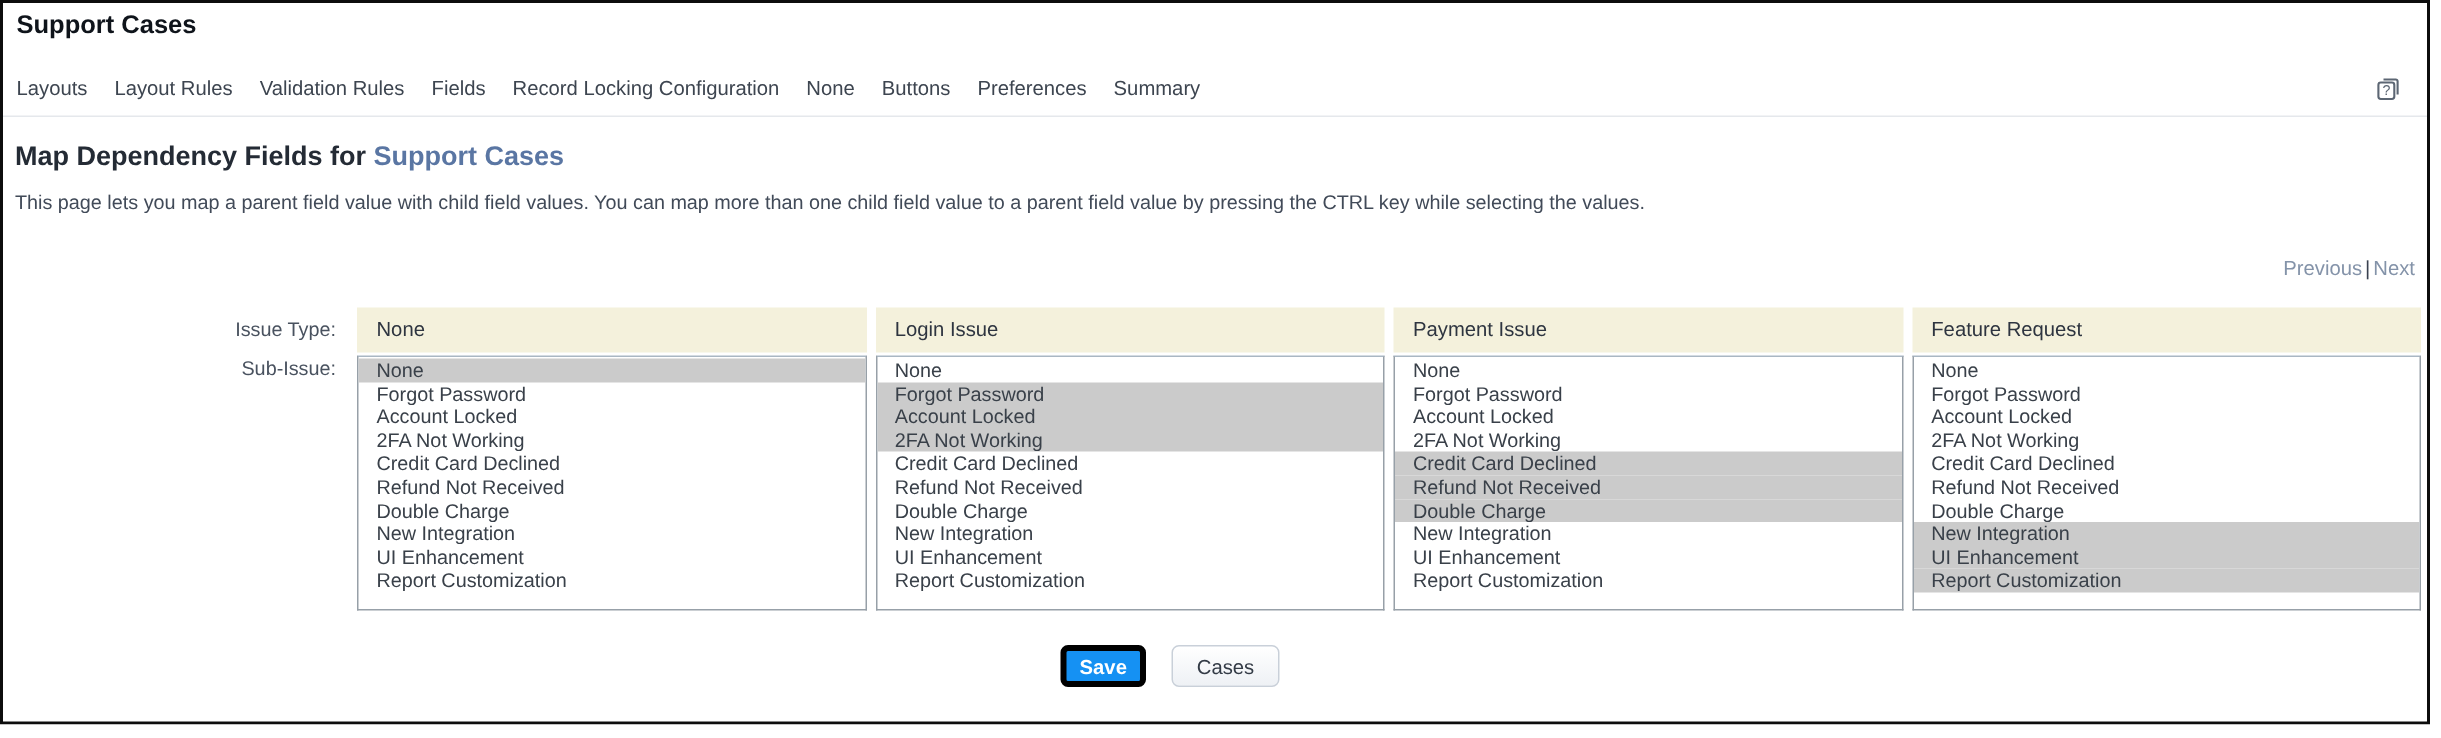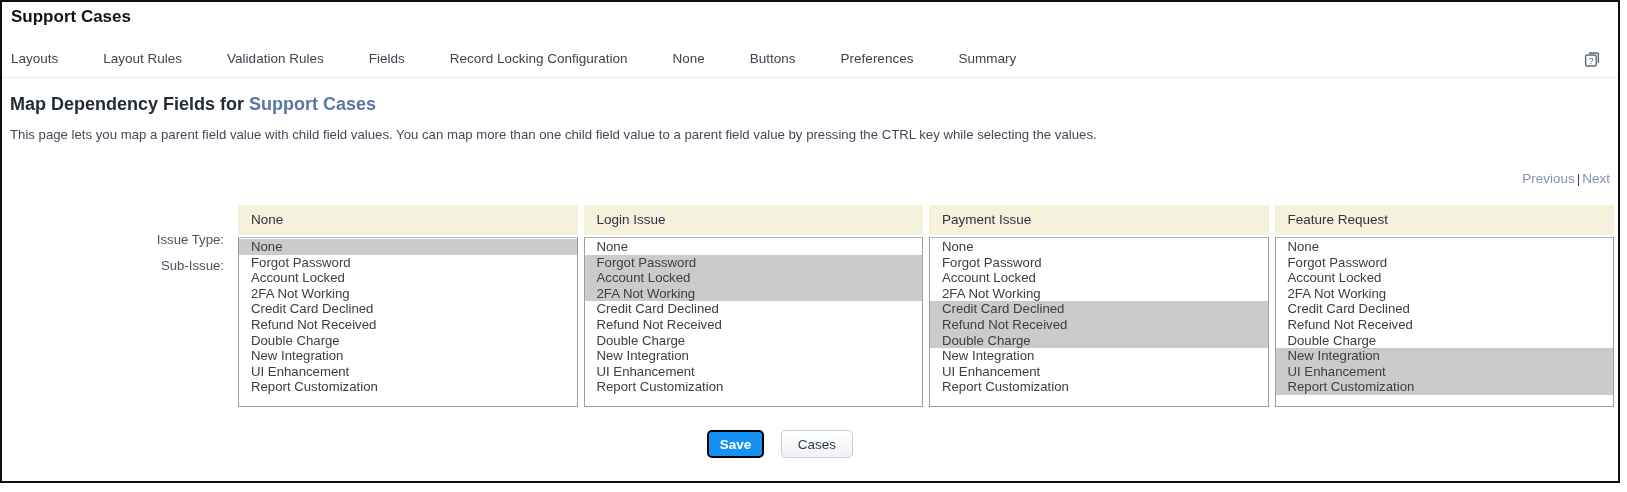--- a/index.html
+++ b/index.html
@@ -1,46 +1,46 @@
 <!DOCTYPE html>
 <html><head>
 <meta charset="utf-8">
 <style>
   html,body{margin:0;padding:0;background:#fff;font-family:"Liberation Sans",sans-serif;}
   .frame{position:relative;width:1620px;height:483px;border:2px solid #0d0d0d;box-sizing:border-box;background:#fff;overflow:hidden;}
 
   .page-title{position:absolute;left:9px;top:5px;font-size:17px;font-weight:bold;color:#0f141b;}
 
-  .tabbar{position:absolute;left:9px;top:49px;display:flex;gap:45px;}
+  .tabbar{position:absolute;left:9px;top:49px;display:flex;gap:18px;}
   .tab{font-size:13.5px;color:#3d4550;cursor:pointer;white-space:nowrap;}
   .tab-sep{position:absolute;left:0;right:0;top:75px;height:1px;background:#e5e8ec;}
 
   .help-btn{position:absolute;left:1580px;top:47px;width:20px;height:20px;cursor:pointer;}
 
   .heading{position:absolute;left:8px;top:92px;font-size:18px;font-weight:bold;color:#242b35;}
   .heading .module{color:#5a76a3;}
   .description{position:absolute;left:8px;top:125px;font-size:13.2px;color:#414a58;white-space:nowrap;}
 
   .pagination{position:absolute;top:169px;right:8px;font-size:13.5px;white-space:nowrap;margin-left:42px;}
   .pg-link{color:#8493a9;cursor:pointer;}
   .pg-sep{color:#3a4250;margin:0 2px;}
 
-  .field-label{position:absolute;left:48px;width:174px;text-align:right;font-size:13.2px;color:#49525f;margin-top:20px;}
+  .field-label{position:absolute;left:48px;width:174px;text-align:right;font-size:13.2px;color:#49525f;}
   .issue-type-label{top:203px;line-height:30px;}
   .sub-issue-label{top:236px;line-height:15.6px;}
 
   .columns{position:absolute;left:236px;top:203px;width:1376px;display:flex;gap:6px;align-items:center;}
   .col{flex:1;min-width:0;}
   .col-header{height:30px;background:#f4f1dc;font-size:13.5px;color:#2e3540;line-height:30px;padding-left:13px;box-sizing:border-box;}
   .listbox{margin-top:2px;height:170px;border:1px solid #97a0a8;border-top-color:#aab7c3;background:#fff;box-sizing:border-box;padding-top:1px;overflow:hidden;cursor:default;}
   .opt{font-size:13.2px;line-height:15.6px;padding-left:12px;color:#394049;white-space:nowrap;}
   .opt.sel{background:#cbcbcb;}
 
   .btn{position:absolute;top:428px;height:28px;border-radius:5px;font-size:13.5px;box-sizing:border-box;cursor:pointer;font-family:"Liberation Sans",sans-serif;}
-  .btn-save{left:705px;width:57px;background:#1591f3;border:2px solid #000000;color:#fff;font-weight:bold;}
+  .btn-save{left:705px;width:57px;background:#1591f3;border:4px solid #000000;color:#fff;font-weight:bold;}
   .btn-cancel{left:779px;width:72px;background:linear-gradient(#ffffff,#eef1f5);border:1px solid #c9d0d9;color:#333b46;}
 </style>
 </head>
 <body>
 
 <div class="frame">
 
   <div class="page-title">Support Cases</div>
 
   <div class="tabbar">

